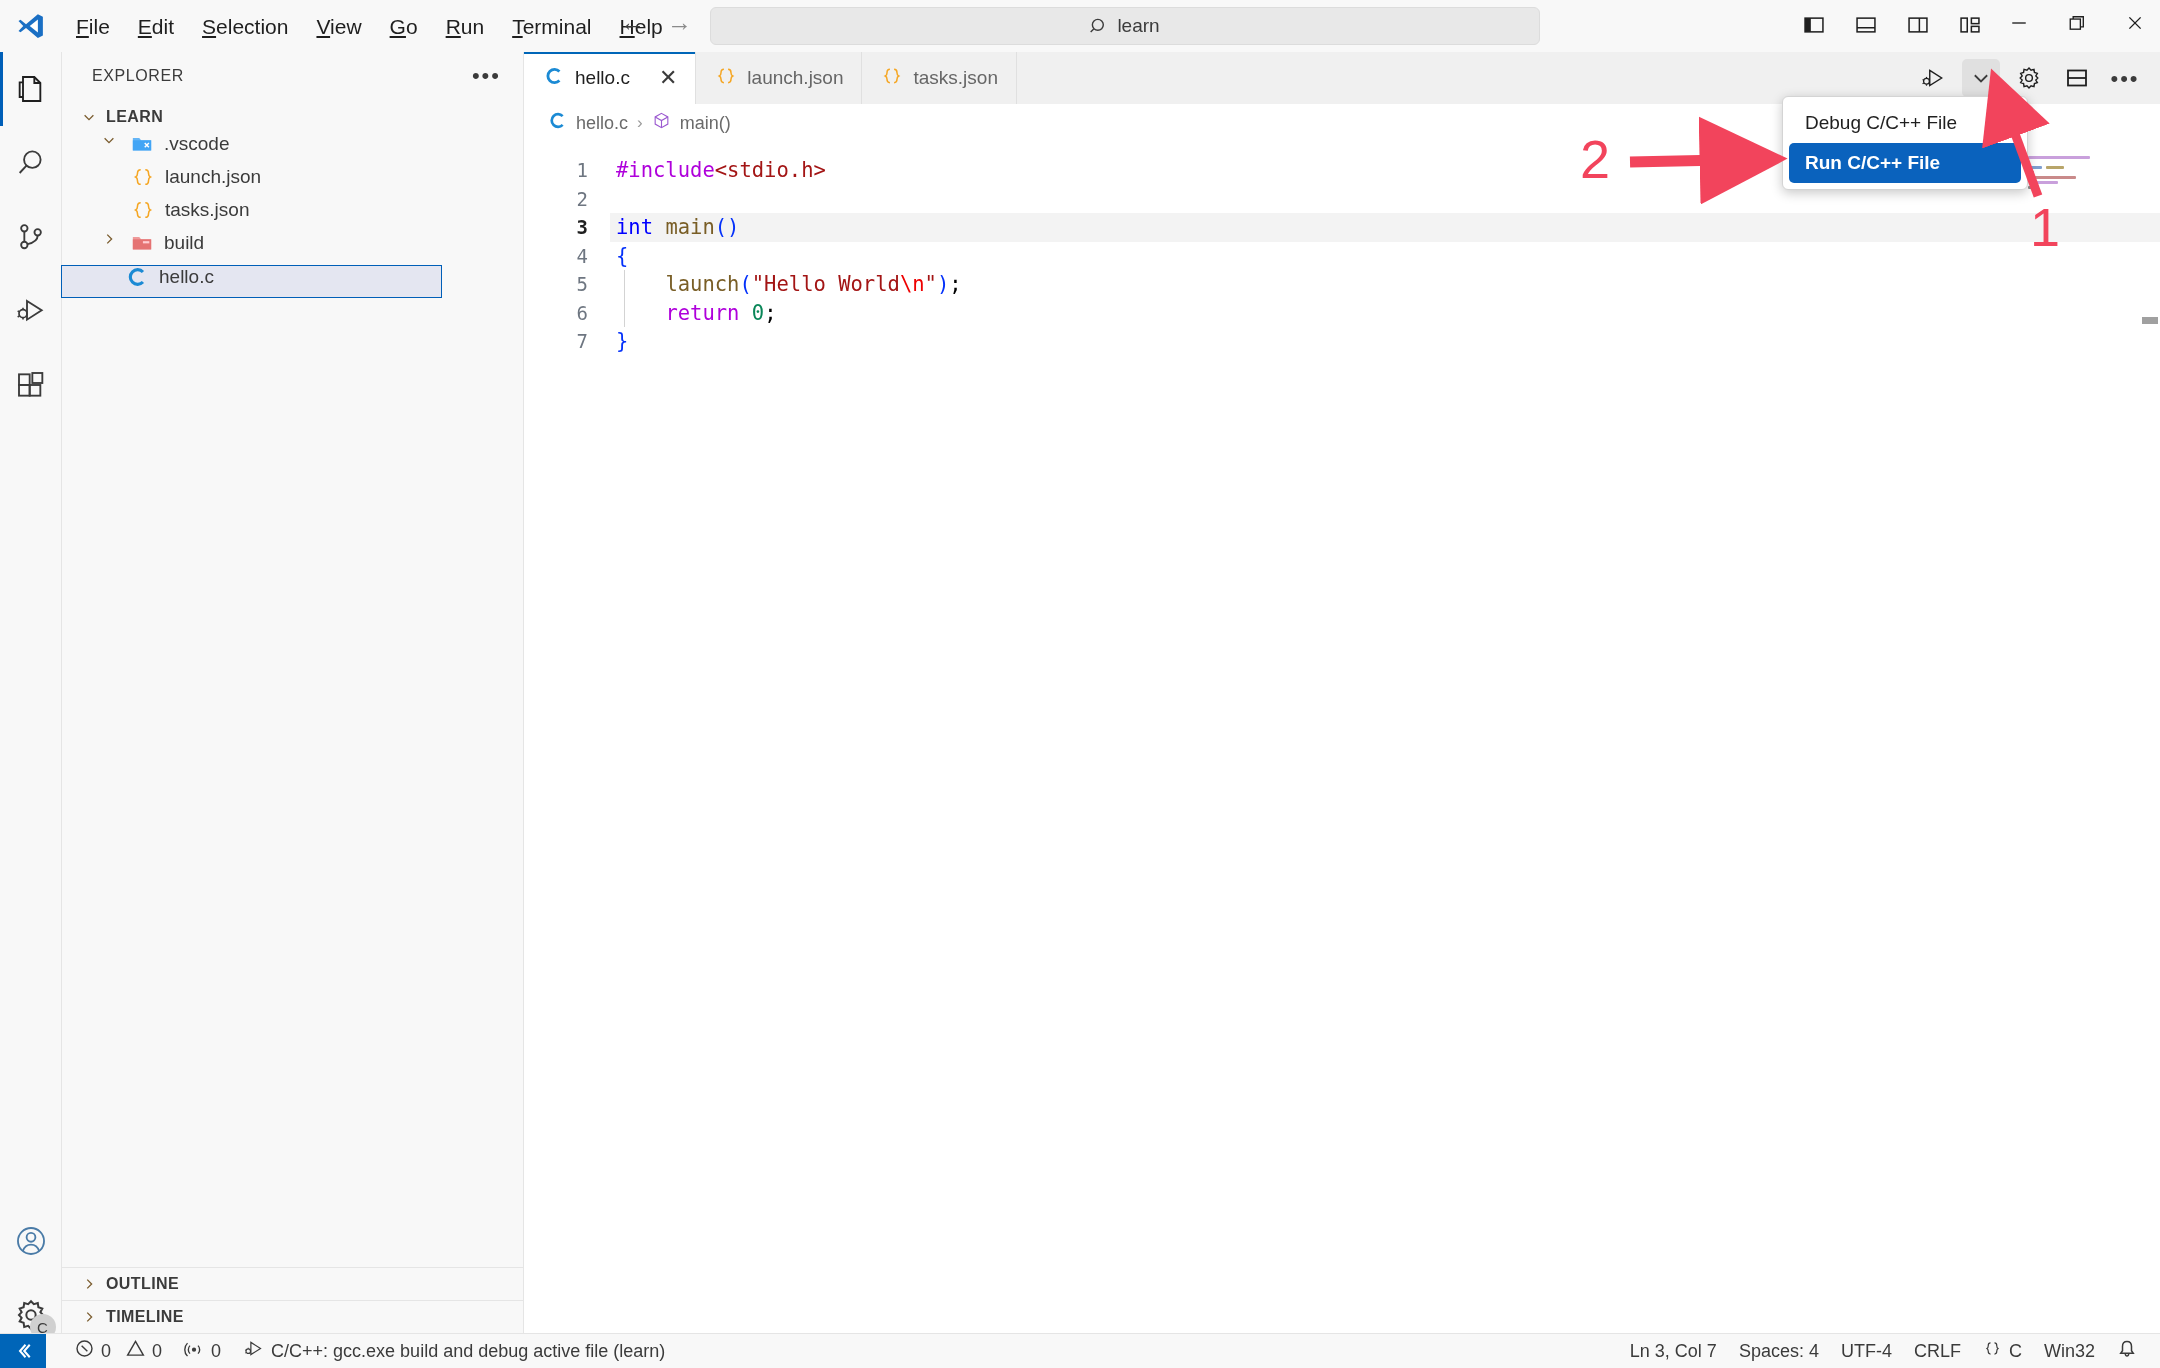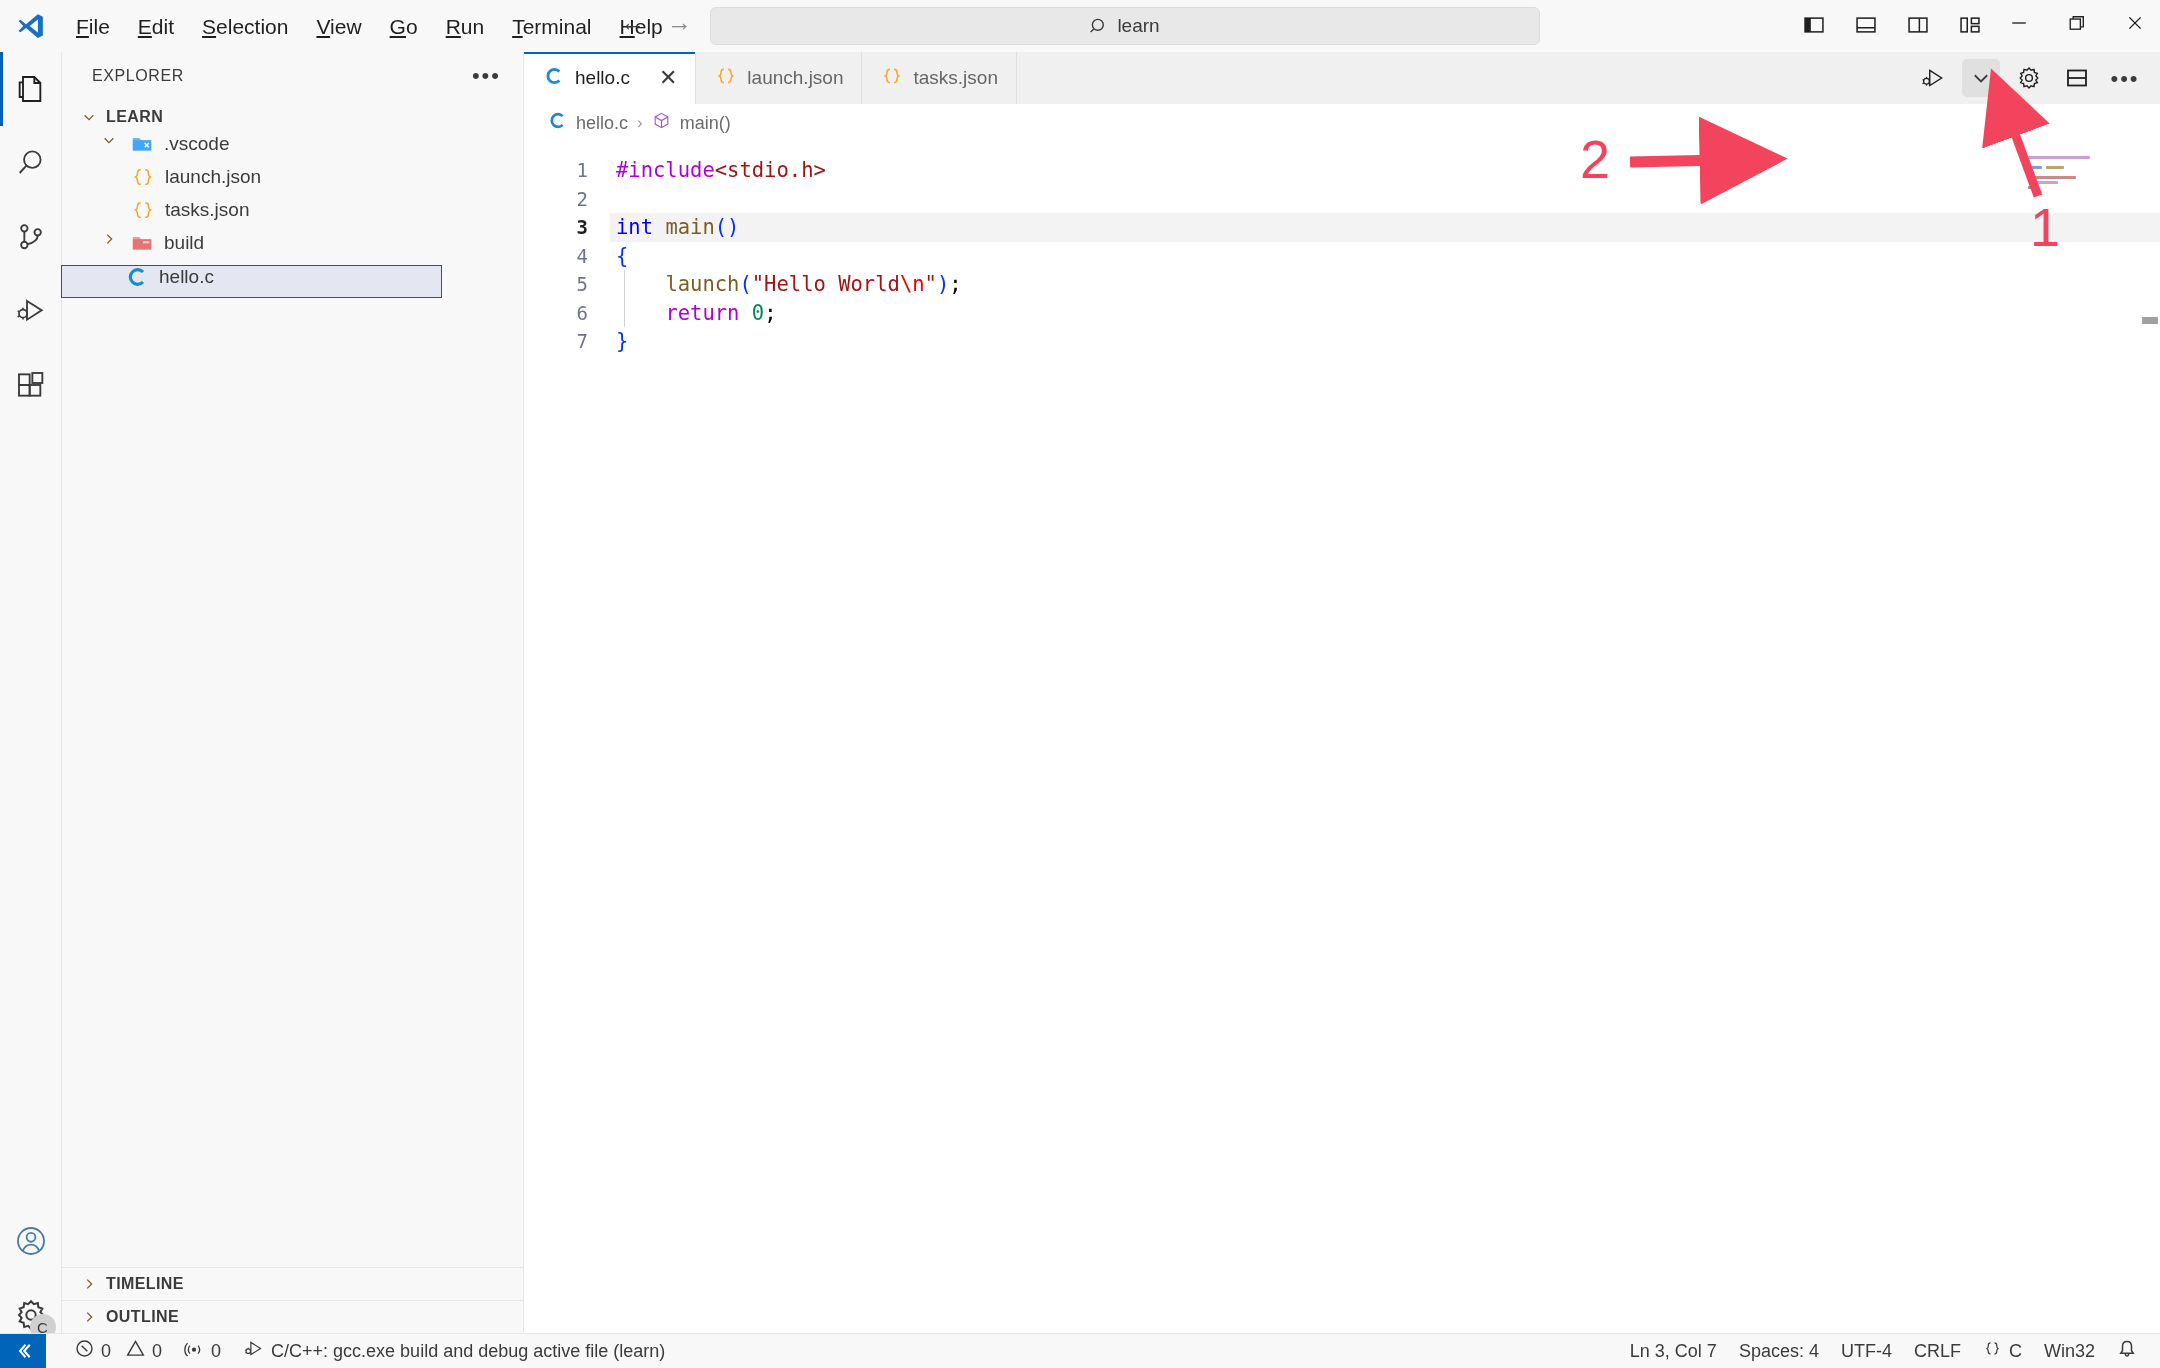--- a/index.html
+++ b/index.html
@@ -423,29 +423,29 @@
       <span>hello.c</span>
     </div>
 
     <div id="sidebar-bottom">
       <div class="collapsed-section">
         <span class="chev">
           <svg width="14" height="14" viewBox="0 0 16 16">
               <path d="M6 3 L11 8 L6 13" fill="none" stroke="#7a5c2e" stroke-width="1.5"></path>
             </svg>
         </span>
-        <span>TIMELINE</span>
+        <span>OUTLINE</span>
       </div>
       <div class="collapsed-section">
         <span class="chev">
           <svg width="14" height="14" viewBox="0 0 16 16">
               <path d="M6 3 L11 8 L6 13" fill="none" stroke="#7a5c2e" stroke-width="1.5"></path>
             </svg>
         </span>
-        <span>OUTLINE</span>
+        <span>TIMELINE</span>
       </div>
     </div>
   </div>
 
   <div id="editor-area">
 
     <div id="tabbar">
       <div class="tab active">
         <span>
           <svg width="20" height="20" viewBox="0 0 24 24">
@@ -585,20 +585,28 @@
         <div class="mm-line" style="left:2px;  top:12px; width:14px; background:#7f9fd0;"></div>
         <div class="mm-line" style="left:20px; top:12px; width:18px; background:#b8a56a;"></div>
         <div class="mm-line" style="left:2px;  top:17px; width:6px;  background:#8f8f8f;"></div>
         <div class="mm-line" style="left:6px;  top:22px; width:44px; background:#c98a8a;"></div>
         <div class="mm-line" style="left:6px;  top:27px; width:26px; background:#c9a0dc;"></div>
         <div class="mm-line" style="left:2px;  top:32px; width:6px;  background:#8f8f8f;"></div>
       </div>
       <div id="editor-scroll-mark"></div>
     </div>
 
+    <div id="run-dropdown" style="left:1258px; top:44px;">
+      <div class="dd-item">
+        <span>Debug C/C++ File</span>
+      </div>
+      <div class="dd-item selected">
+        <span>Run C/C++ File</span>
+      </div>
+    </div>
   </div>
 
   <div id="annotations">
     <svg width="2160" height="1368" style="position:absolute;left:0;top:0;">
       <defs>
         <marker id="ah" markerWidth="8" markerHeight="8" refX="6.4" refY="4" orient="auto">
           <path d="M0,0 L8,4 L0,8 Z" fill="#f2445c"></path>
         </marker>
       </defs>
 

